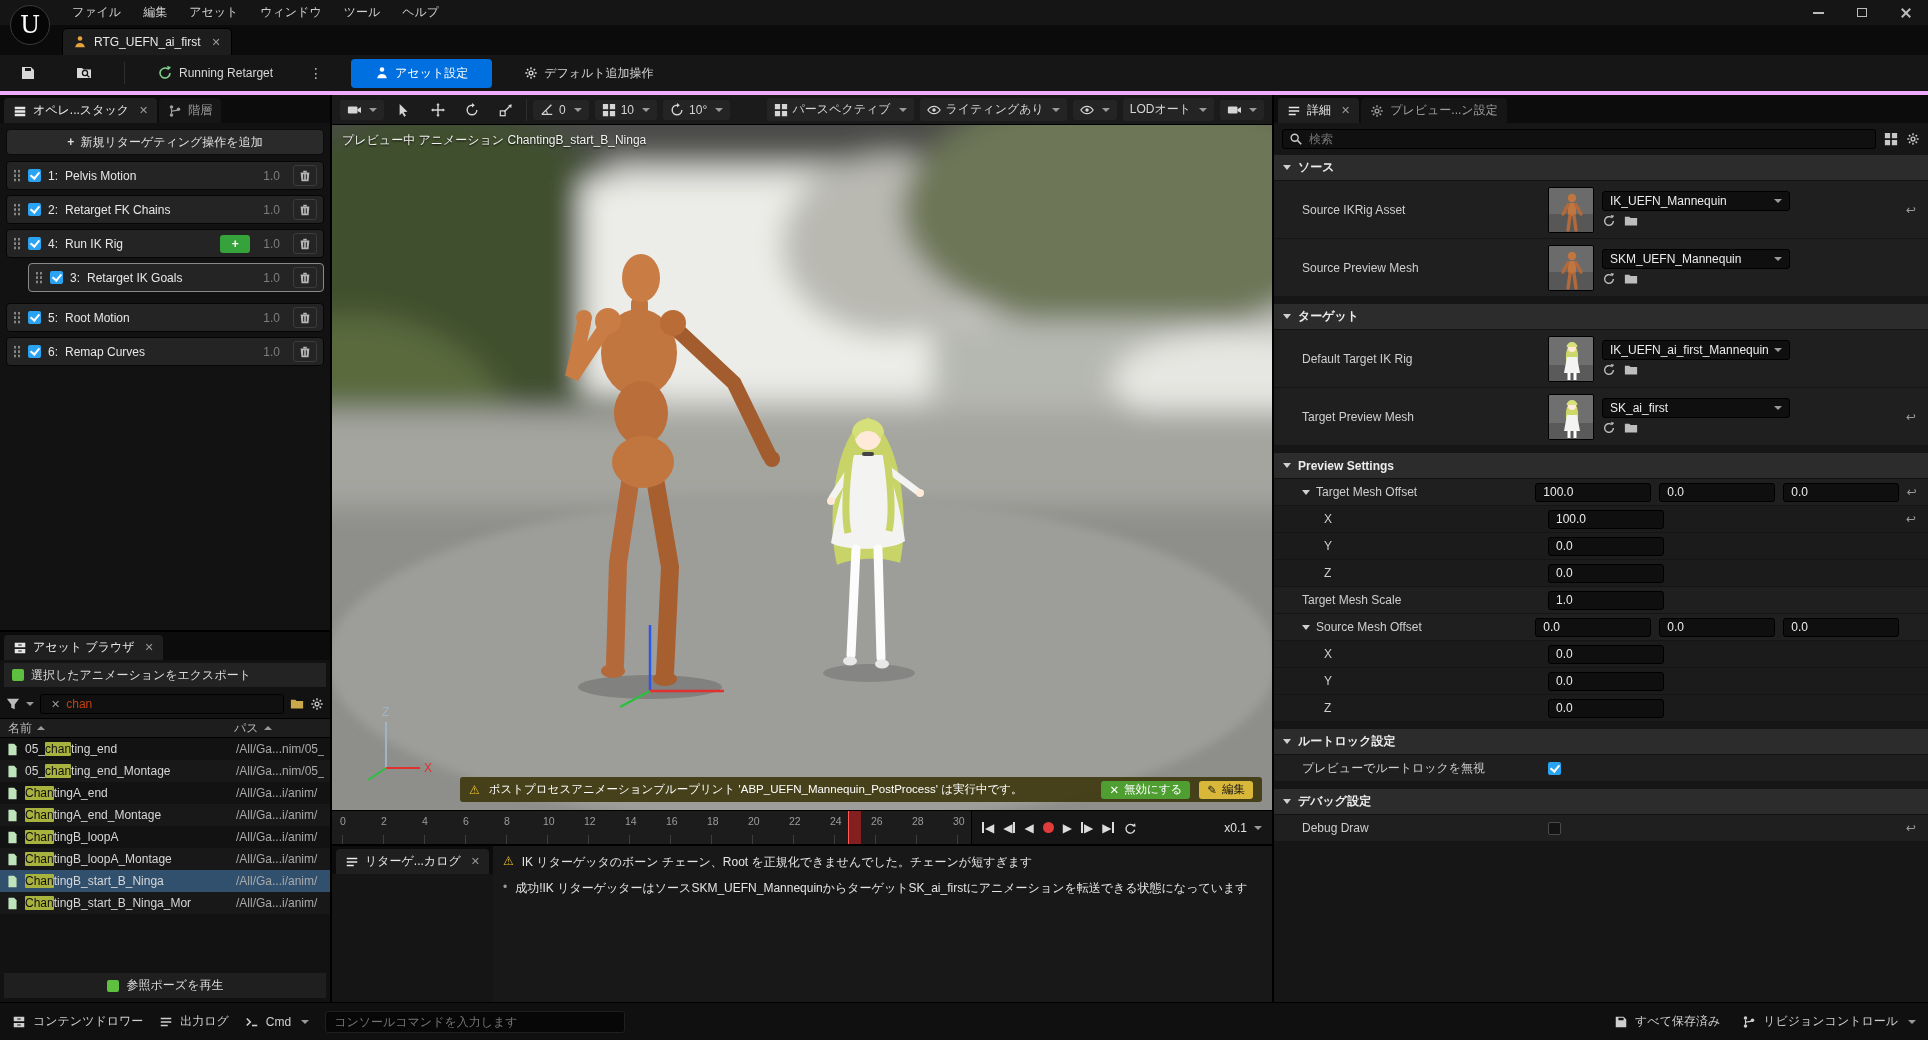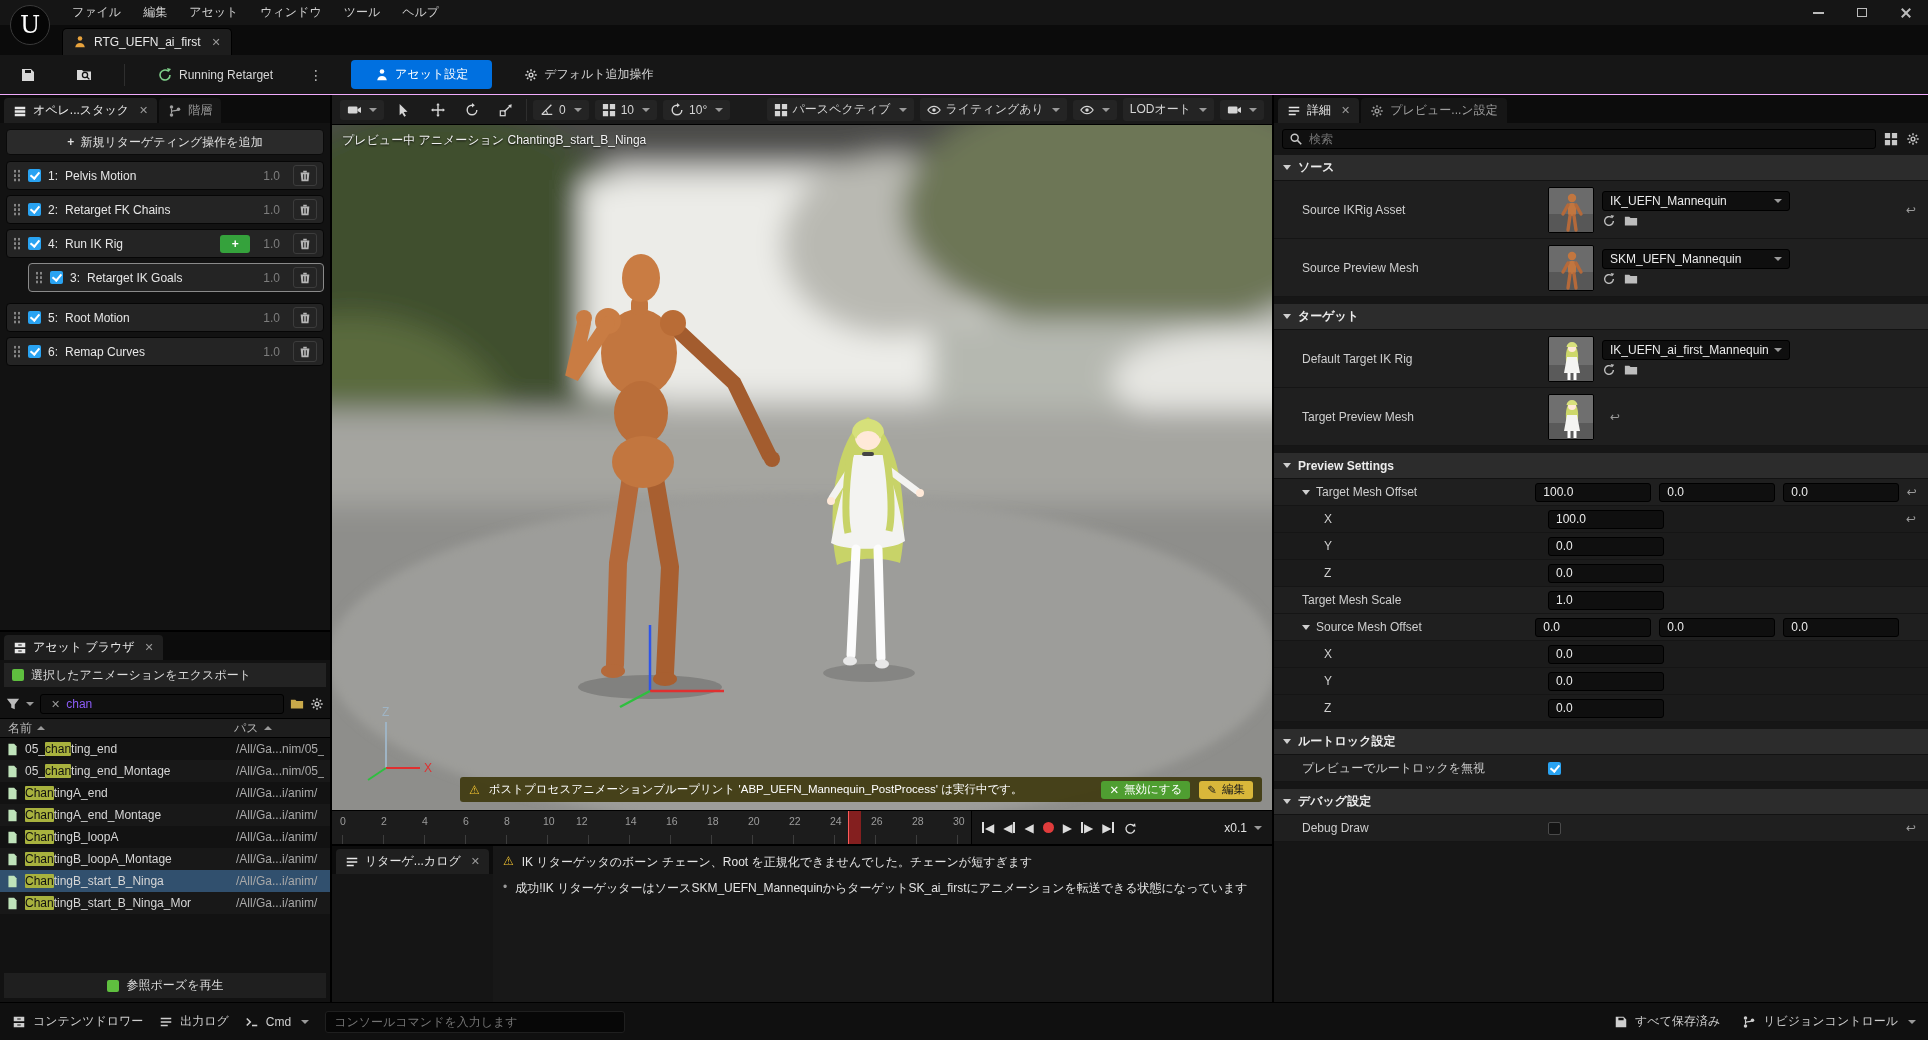--- a/index.html
+++ b/index.html
@@ -20,21 +20,21 @@
   .ue-logo { position:absolute; left:10px; top:5px; width:40px; height:40px; border-radius:50%;
     background:#060606; border:1px solid #3a3a3a; display:flex; align-items:center; justify-content:center;
     color:#fff; font-family:"DejaVu Serif",serif; font-size:24px; z-index:20; }
 
   .tabbar { height:30px; background:#0b0b0b; display:flex; align-items:flex-end; padding-left:62px; }
   .doc-tab { height:27px; background:#1d1d1d; border-radius:5px 5px 0 0; display:flex; align-items:center;
     gap:7px; padding:0 10px; color:#e8e8e8; border:1px solid #000; border-bottom:none; }
   .tab-ic { width:14px; height:14px; color:#e8a33d; }
   .tclose { color:#9a9a9a; font-size:11px; margin-left:4px; cursor:pointer; }
 
-  .toolbar { height:40px; background:#161616; border-bottom:1px solid #f0abfc; display:flex; align-items:center; gap:24px; padding:0 12px; }
+  .toolbar { height:40px; background:#161616; border-bottom:4px solid #f0abfc; display:flex; align-items:center; gap:24px; padding:0 12px; }
   .tbtn { display:flex; align-items:center; gap:6px; padding:5px 8px; border-radius:4px; color:#d8d8d8; }
   .tbtn.blue { background:#0070e0; color:#fff; padding:6px 24px; }
   .vsep { width:1px; height:22px; background:#2e2e2e; }
   .ic { width:14px; height:14px; flex:0 0 auto; color:inherit; }
   .ic16 { width:16px; height:16px; }
   .caret { width:0; height:0; border-left:4px solid transparent; border-right:4px solid transparent; border-top:4.5px solid #9a9a9a; margin-left:3px; }
   .caret-up { width:0; height:0; border-left:4px solid transparent; border-right:4px solid transparent; border-bottom:4.5px solid #9a9a9a; }
   .menu-dots { color:#bbb; font-size:14px; padding:0 4px; }
 
   
@@ -69,21 +69,21 @@
   .trashbox { width:24px; height:21px; border:1px solid #3c3c3c; border-radius:3px; display:flex; align-items:center; justify-content:center; color:#b5b5b5; }
 
   
   .asset-browser { height:372px; display:flex; flex-direction:column; border-top:2px solid #000; }
   .ab-export { margin:3px 4px; height:24px; background:#232323; display:flex; align-items:center; gap:7px; padding:0 8px; color:#dcdcdc; }
   .green-sq { width:12px; height:12px; background:#5fbf3f; border-radius:2px; }
   .ab-filter { height:28px; display:flex; align-items:center; gap:6px; padding:0 6px; }
   .funnel { display:flex; align-items:center; gap:3px; color:#bbb; }
   .searchbox { flex:1; height:20px; background:#101010; border:1px solid #000; border-radius:3px;
     display:flex; align-items:center; gap:6px; padding:0 6px; }
-  .searchbox input { flex:1; background:transparent; border:none; outline:none; color:#8b5cf6; font:inherit; }
+  .searchbox input { flex:1; background:transparent; border:none; outline:none; color:#c2410c; font:inherit; }
   .ab-cols { height:20px; display:flex; align-items:center; background:#1d1d1d; border-top:1px solid #000; border-bottom:1px solid #000; padding:0 8px; color:#b9b9b9; }
   .col-name { flex:1; display:flex; align-items:center; gap:5px; }
   .col-path { width:88px; display:flex; align-items:center; gap:5px; }
   .ab-rows { flex:1; overflow:hidden; }
   .ab-row { height:22px; display:flex; align-items:center; gap:6px; padding:0 6px; color:#d6d6d6; }
   .ab-row:nth-child(even){ background:#181818; }
   .ab-row.selected { background:#31506e; }
   .ab-row .docic { width:13px; height:13px; color:#bfe3ba; }
   .ab-name { flex:1; white-space:nowrap; overflow:hidden; }
   .hl { background:#a8b23e; color:#101010; border-radius:1px; }
@@ -731,21 +731,21 @@
       <div class="timeline">
         <div class="ruler">
           <div class="ticks"></div>
           <div class="playblock" style="left:516px"></div>
           <span class="tick-num" style="left:8px">0</span>
           <span class="tick-num" style="left:49px">2</span>
           <span class="tick-num" style="left:90px">4</span>
           <span class="tick-num" style="left:131px">6</span>
           <span class="tick-num" style="left:172px">8</span>
           <span class="tick-num" style="left:211px">10</span>
-          <span class="tick-num" style="left:244px">12</span>
+          <span class="tick-num" style="left:252px">12</span>
           <span class="tick-num" style="left:293px">14</span>
           <span class="tick-num" style="left:334px">16</span>
           <span class="tick-num" style="left:375px">18</span>
           <span class="tick-num" style="left:416px">20</span>
           <span class="tick-num" style="left:457px">22</span>
           <span class="tick-num" style="left:498px">24</span>
           <span class="tick-num" style="left:539px">26</span>
           <span class="tick-num" style="left:580px">28</span>
           <span class="tick-num" style="left:621px">30</span>
         </div>
@@ -918,20 +918,34 @@
             </div>
           </div>
           <span class="reset"></span>
         </div>
 
         <div class="drow tall">
           <div class="dlabel">Target Preview Mesh</div>
           <div class="dthumb"><svg width="46" height="46">
                 <use href="#thumb-girl"></use>
               </svg></div>
+          <div class="dval">
+            <div class="dropdown">
+              <span>SK_ai_first</span>
+              <div class="caret"></div>
+            </div>
+            <div class="dicons">
+              <svg class="ic">
+                  <use href="#i-reload"></use>
+                </svg>
+              <svg class="ic">
+                  <use href="#i-folder"></use>
+                </svg>
+            </div>
+          </div>
           <span class="reset">↩</span>
         </div>
 
         <div class="dsection gap">
           <div class="exp"></div>
           <span>Preview Settings</span>
         </div>
 
         <div class="drow">
           <div class="dlabel">

